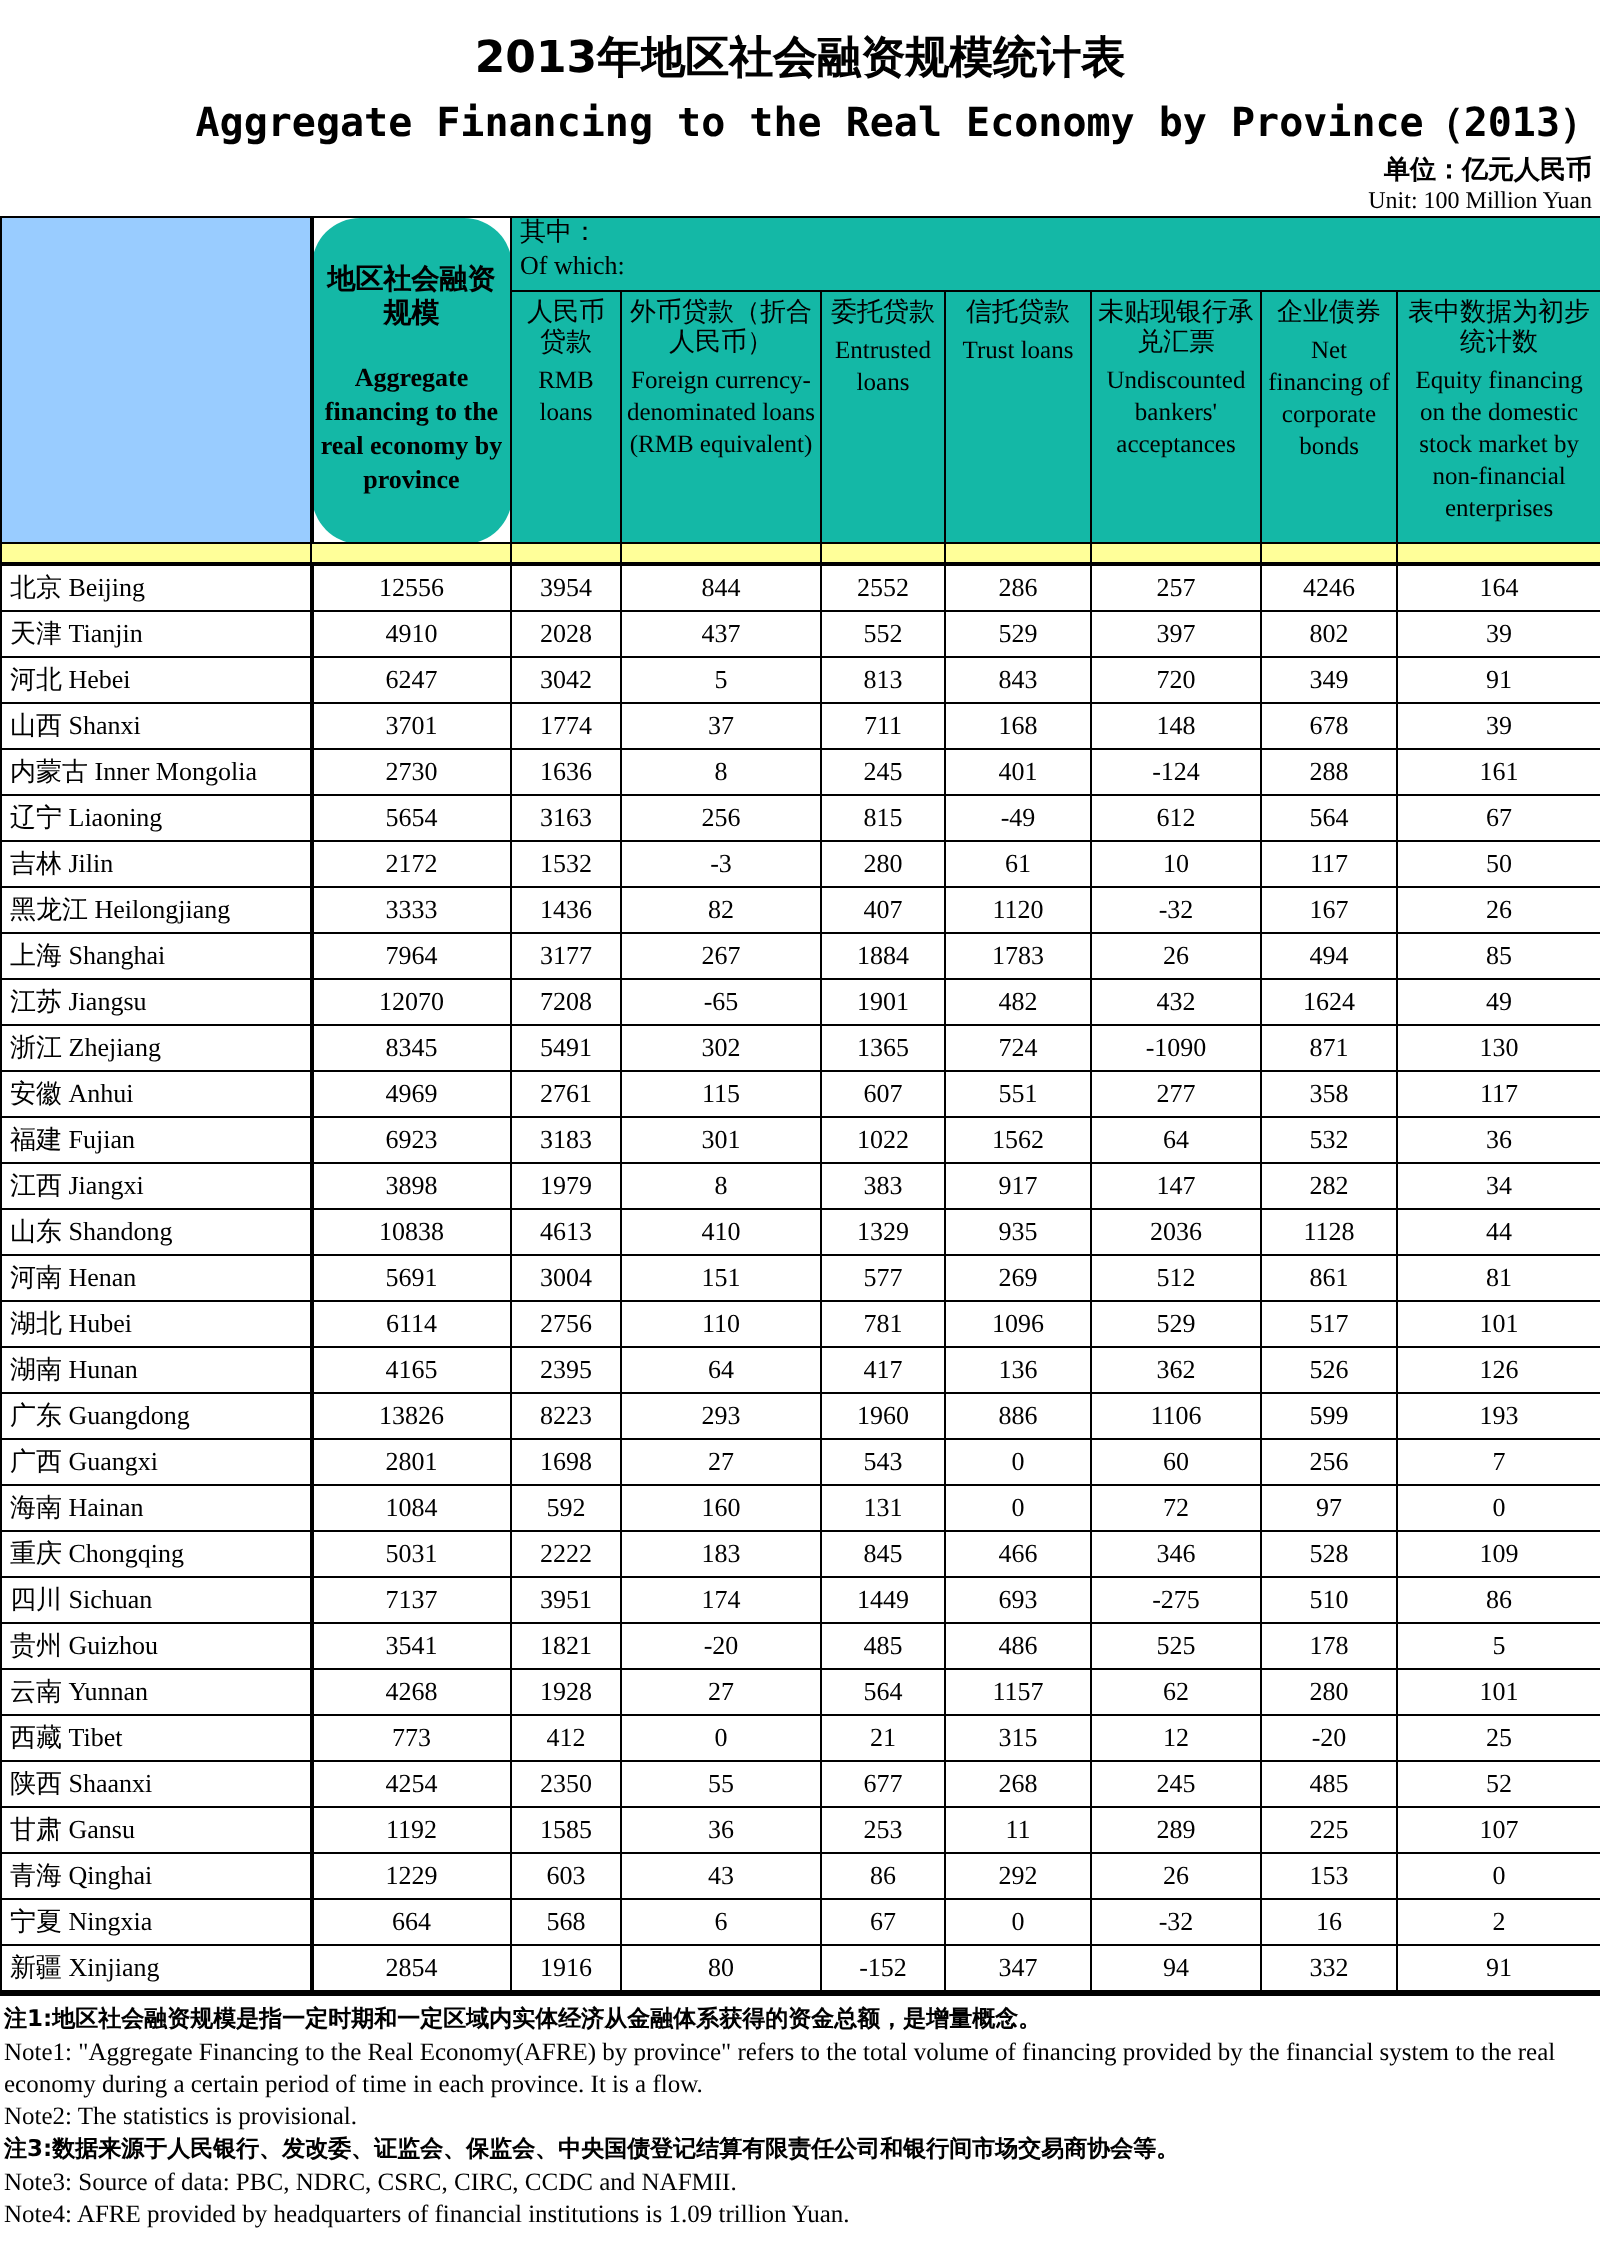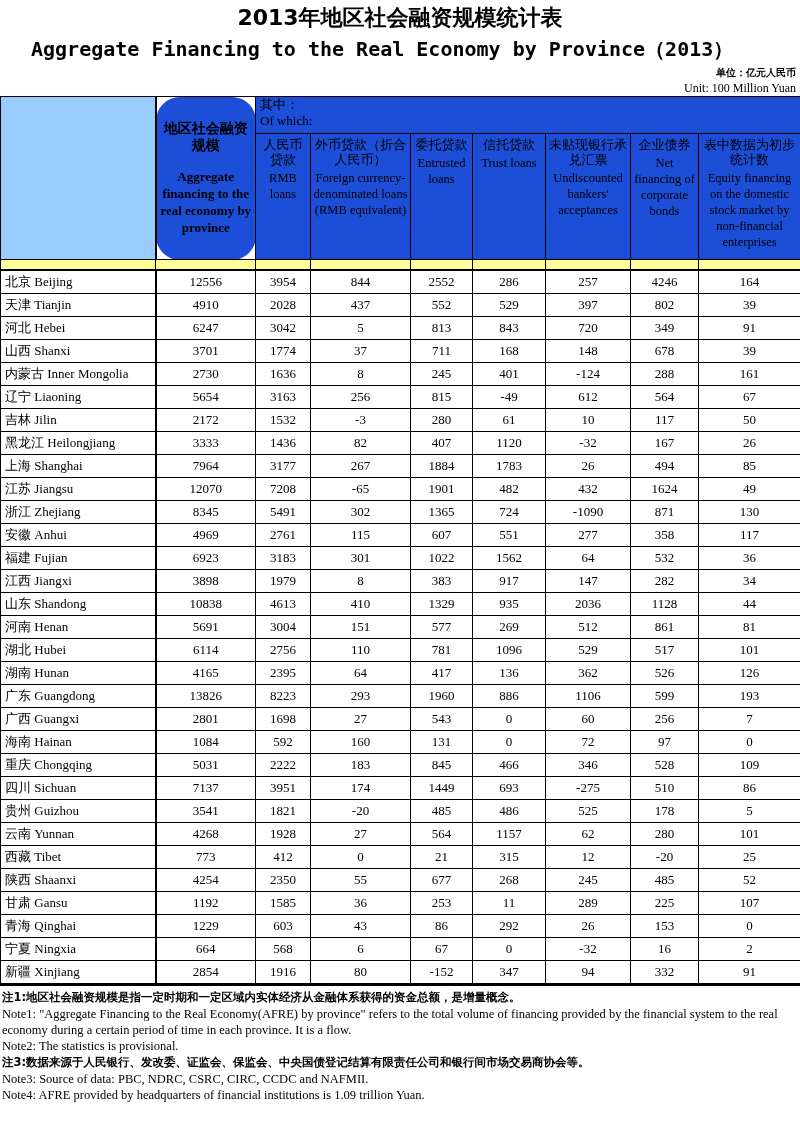--- a/index.html
+++ b/index.html
@@ -1,31 +1,31 @@
 <!DOCTYPE html>
 <html lang="zh"><head>
 <meta charset="utf-8">
 <style>
   html,body{margin:0;padding:0;background:#fff;}
   #page{width:800px;height:1133px;background:#fff;position:relative;
         font-family:"Liberation Serif", serif;color:#000;overflow:hidden;box-sizing:border-box;}
 
   
-  .title-zh{padding-top:4px;text-align:center;font-family:"DejaVu Sans", sans-serif;
+  .title-zh{padding-top:16px;text-align:center;font-family:"DejaVu Sans", sans-serif;
             font-weight:bold;font-size:22px;line-height:28px;}
-  .title-en{text-align:left;font-family:"DejaVu Sans Mono", monospace;
+  .title-en{text-align:right;font-family:"DejaVu Sans Mono", monospace;
             font-weight:bold;font-size:20px;line-height:27px;margin-top:4px;padding-left:31px;}
   .unit-block{text-align:right;padding-right:4px;margin-top:2px;}
-  .unit-zh{font-family:Liberation Serif, serif;font-weight:bold;font-size:10px;line-height:16px;}
+  .unit-zh{font-family:Liberation Serif, serif;font-weight:bold;font-size:13px;line-height:16px;}
   .unit-en{font-family:"Liberation Serif", serif;font-size:12px;line-height:14px;}
 
   
   table{border-collapse:collapse;table-layout:fixed;width:800px;margin-top:1px;}
   th,td{border:1px solid #000;padding:0 2px;overflow:hidden;}
-  thead th{background:#1d4ed8;font-weight:normal;vertical-align:middle;}
+  thead th{background:#14b8a6;font-weight:normal;vertical-align:middle;}
   .corner{background:#99CCFF;}
   th.corner, td.prov{border-right-width:2px;}
   tr.h1 th{height:36px;}
   tr.h2 th{height:122px;}
   .ofwhich{text-align:left;vertical-align:top;padding-left:4px;}
   .ofwhich .zh{font-family:"DejaVu Sans", sans-serif;font-size:13px;line-height:16px;}
   .ofwhich .en{font-family:"Liberation Serif", serif;font-size:13px;line-height:15px;}
   .agg{text-align:center;border-radius:24px;}
   .agg .zh{font-family:"DejaVu Sans", sans-serif;font-weight:bold;font-size:14px;line-height:17px;}
   .agg .en{font-family:"Liberation Serif", serif;font-weight:bold;font-size:13px;line-height:17px;margin-top:14px;}

